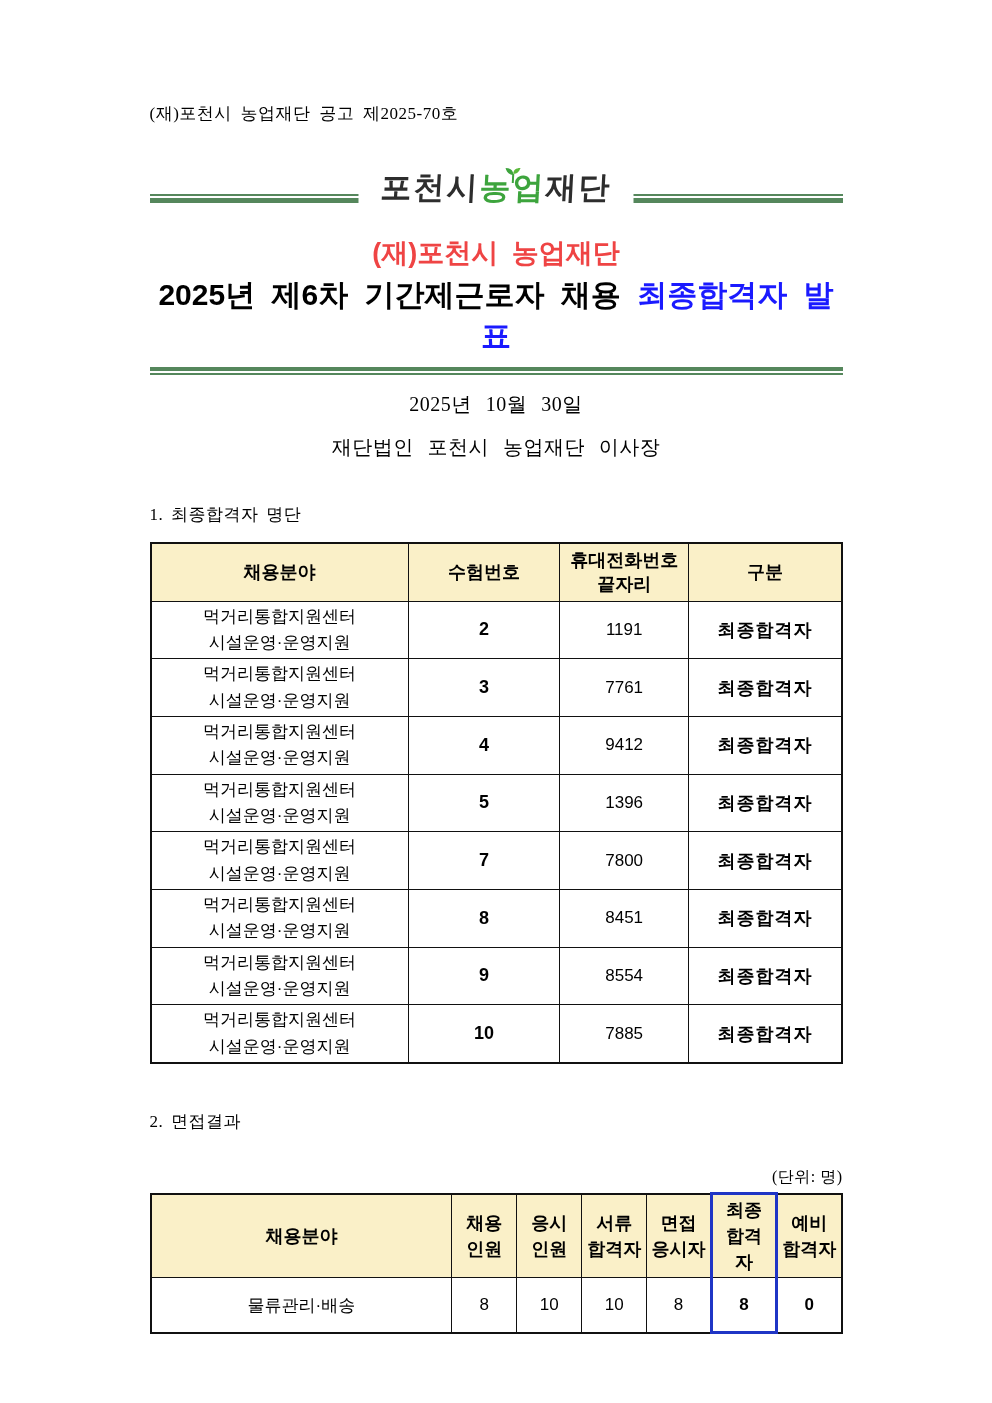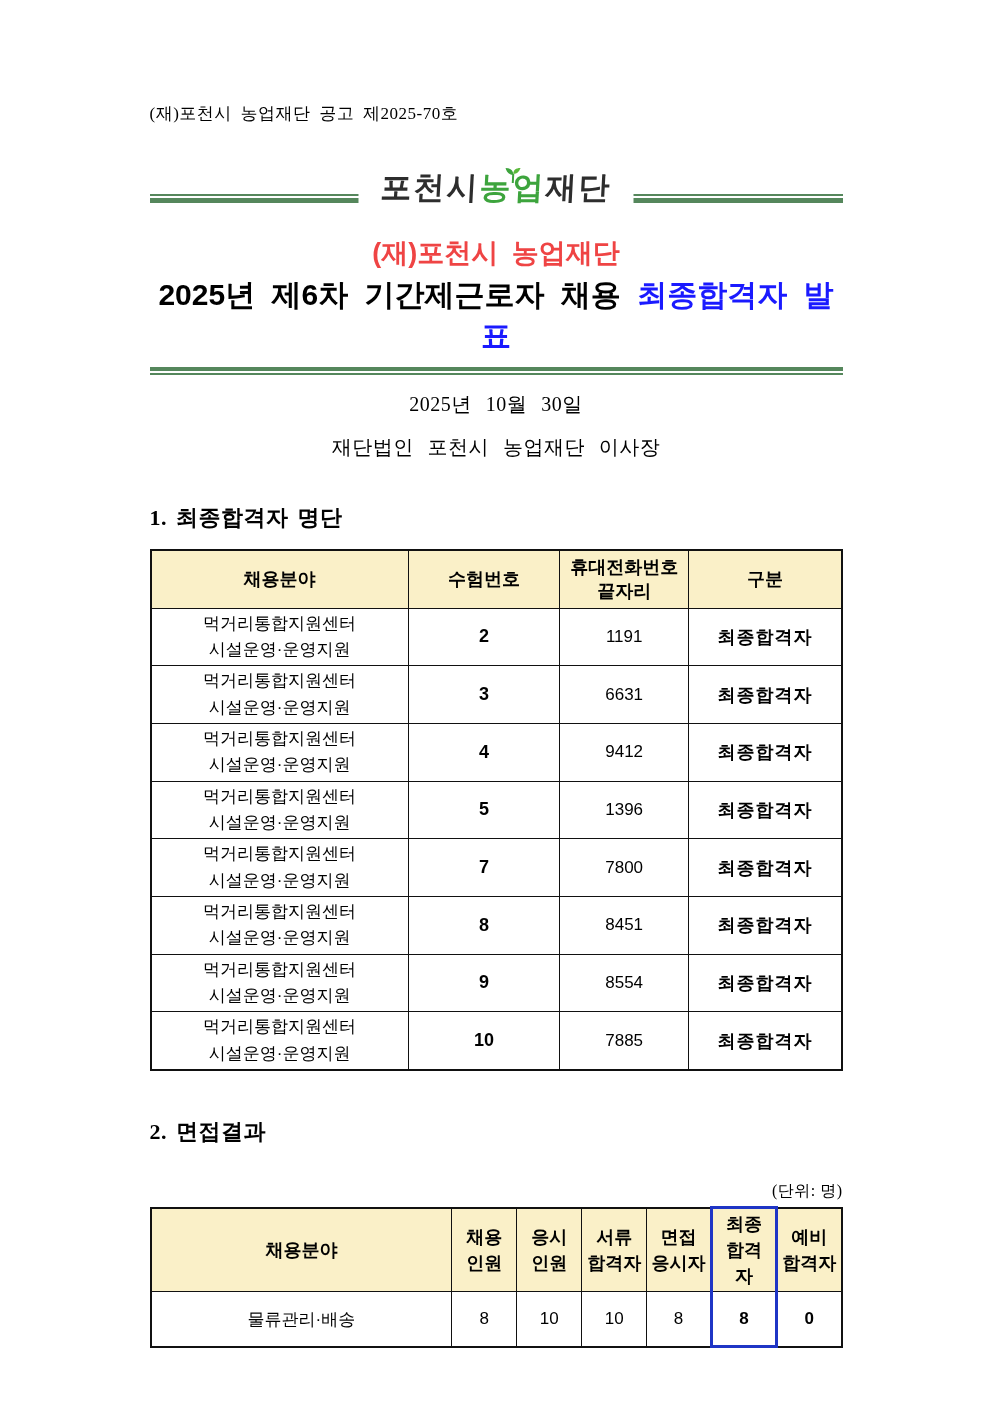--- a/index.html
+++ b/index.html
@@ -93,22 +93,22 @@
     font-size: 20px;
     text-align: center;
     word-spacing: 0.42em;
     letter-spacing: 0.5px;
   }
   .date-line   { margin-top: 16px; }
   .signer-line { margin-top: 16px; }
 
   
   .sec-heading {
-    font-size: 22px;
-    font-weight: bold;
+    font-size: 17px;
+    font-weight: normal;
     letter-spacing: 0.5px;
     word-spacing: 3px;
   }
   .sec1-heading { margin-top: 42px; }
   .sec2-heading { margin-top: 46px; }
 
   
   table {
     border-collapse: collapse;
     width: 100%;
@@ -228,21 +228,21 @@
         <td class="t1-field ml">먹거리통합지원센터
 시설운영·운영지원</td>
         <td class="t1-examno">2</td>
         <td class="t1-phone">1191</td>
         <td class="t1-status">최종합격자</td>
       </tr>
       <tr>
         <td class="t1-field ml">먹거리통합지원센터
 시설운영·운영지원</td>
         <td class="t1-examno">3</td>
-        <td class="t1-phone">6631</td>
+        <td class="t1-phone">7761</td>
         <td class="t1-status">최종합격자</td>
       </tr>
       <tr>
         <td class="t1-field ml">먹거리통합지원센터
 시설운영·운영지원</td>
         <td class="t1-examno">4</td>
         <td class="t1-phone">9412</td>
         <td class="t1-status">최종합격자</td>
       </tr>
       <tr>

